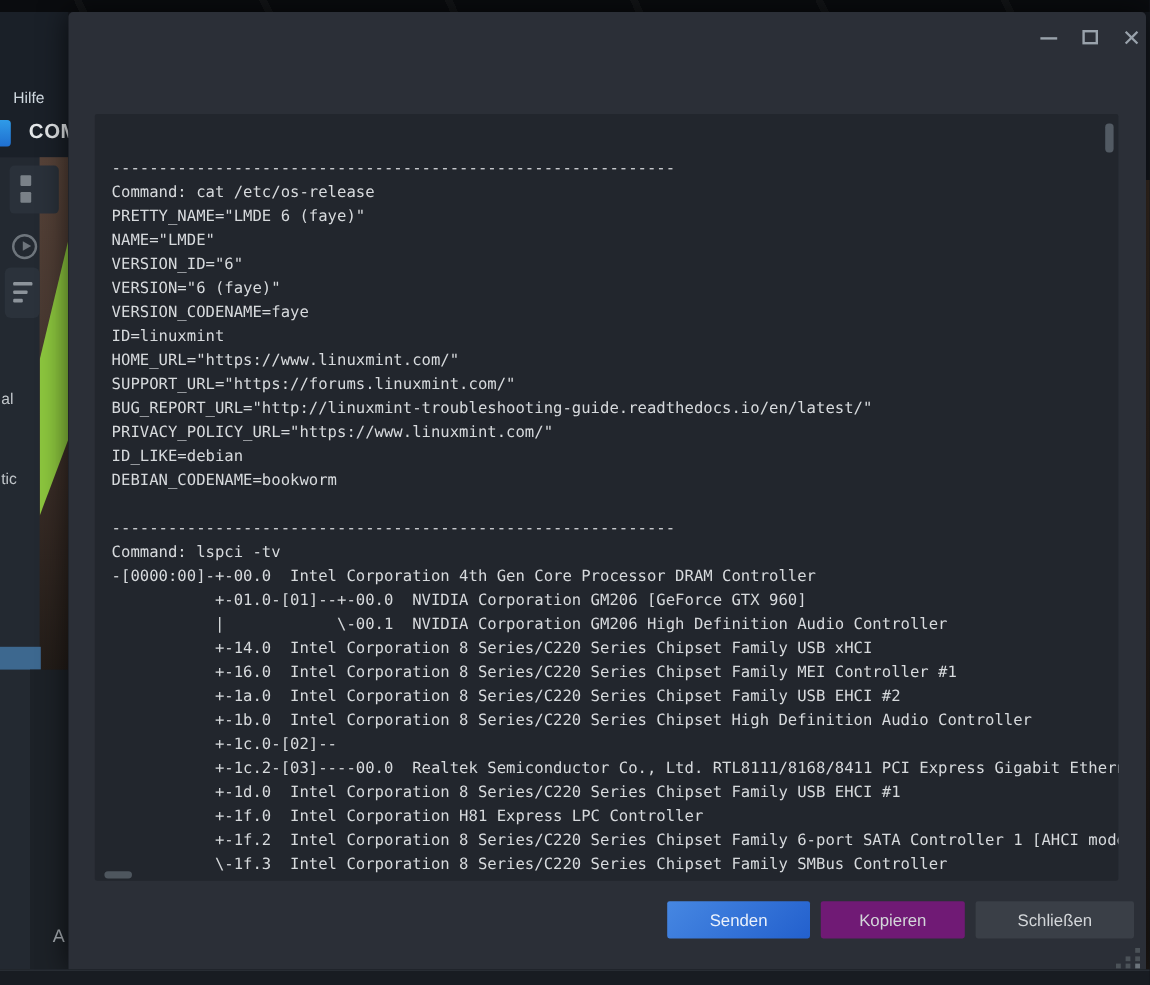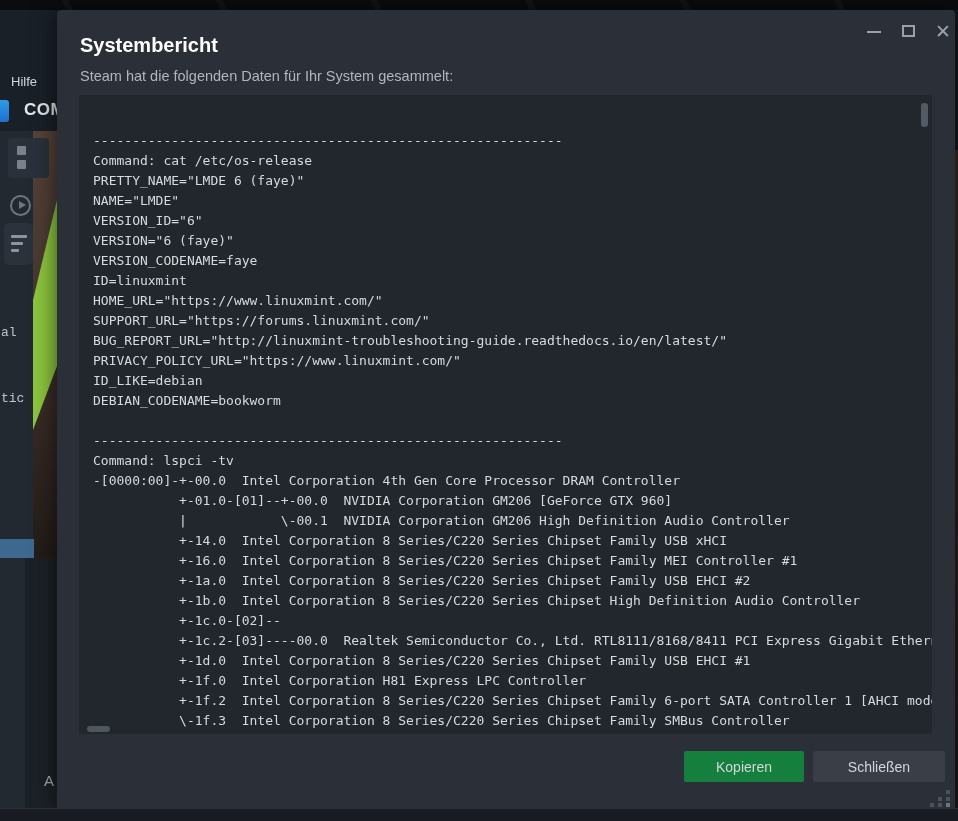--- a/index.html
+++ b/index.html
@@ -21,21 +21,21 @@
     background:linear-gradient(180deg,#564238 0%, #4a3a32 30%, #3a2d27 60%, #221c18 100%); }
   #artwork-green { position:absolute; left:0; top:0; width:24px; height:430px; background:#8cc63e;
     clip-path:polygon(0 169px, 24px 69px, 24px 235px, 0 299px); }
   #icon-grid-btn { left:8px; top:138px; width:41px; height:40px; background:#2a313a; border-radius:4px; }
   .grid-sq { position:absolute; width:9px; height:9px; background:#7a8188; border-radius:1px; }
   #icon-play { left:10px; top:195px; width:21px; height:21px; border:2px solid #6e757c; border-radius:50%; }
   #icon-play-tri { position:absolute; left:7px; top:4px; width:0; height:0;
     border-left:7px solid #6e757c; border-top:4.5px solid transparent; border-bottom:4.5px solid transparent; }
   #icon-filter-btn { left:4px; top:223px; width:29px; height:42px; background:#2b323b; border-radius:5px; }
   .fline { position:absolute; left:7px; height:3px; background:#8d949b; border-radius:1px; }
-  .side-label { color:#c0c5c9; font-size:13px; left:1px;font-family:Liberation Mono, monospace; }
+  .side-label { color:#c0c5c9; font-size:13px; left:1px; }
   #blue-rect { left:0; top:539px; width:34px; height:19px; background:#3d688f; }
   #dark-col { left:25px; top:558px; width:32px; height:250px; background:#1c2127; }
   #footer-a { left:44px; top:772px; font-size:15px; color:#a7adb2; }
   #bg-bottom { left:0; top:808px; width:958px; height:13px; background:#181c22; border-top:1px solid #2c3139; }
   #bg-right-sliver { left:955px; top:150px; width:3px; height:658px;
     background:linear-gradient(180deg,#3a2d23,#2a211b 60%,#1d1815); }
 
   
   #dialog { left:57px; top:10px; width:898px; height:798px; background:#2b2f37;
     border-radius:4px 4px 0 0; box-shadow:0 0 24px rgba(0,0,0,0.65); }
@@ -56,21 +56,21 @@
   #btn-close-x { left:878px; }
   #min-glyph { position:absolute; left:2px; top:9px; width:14px; height:2px; background:#99a2ab; }
   #max-glyph { position:absolute; left:2px; top:3px; width:13px; height:12px; border:2px solid #99a2ab; }
   #x-glyph { position:absolute; left:0; top:-2px; font-size:19px; color:#99a2ab; font-weight:normal; }
 
   
   .btn { top:741px; height:31px; border:none; border-radius:2px; font-size:14px;
     font-family:"Liberation Sans",sans-serif; cursor:pointer; }
   #btn-send { left:499px; width:119px; color:#eaf1fb;
     background:linear-gradient(135deg,#4687e2 0%, #2360cd 100%); }
-  #btn-copy { left:627px; width:120px; color:#d3d6d9; background:#15803d; }
+  #btn-copy { left:627px; width:120px; color:#d3d6d9; background:#701a75; }
   #btn-close { left:756px; width:132px; color:#d3d6d9; background:#3a3f47; }
 
   
   #resize-grip { left:873px; top:780px; width:23px; height:17px; cursor:nwse-resize; }
   .grip-dot { position:absolute; width:4px; height:4px; background:#4b5258; }
   .grip-dot.bright { background:#6c747c; }
 </style>
 </head>
 <body>
 
@@ -108,22 +108,20 @@
   <div class="abs winctl" id="btn-minimize">
     <span id="min-glyph"></span>
   </div>
   <div class="abs winctl" id="btn-maximize">
     <span id="max-glyph"></span>
   </div>
   <div class="abs winctl" id="btn-close-x">
     <span id="x-glyph">✕</span>
   </div>
 
-  <div class="abs" id="dlg-title">Systembericht</div>
-  <div class="abs" id="dlg-subtitle">Steam hat die folgenden Daten für Ihr System gesammelt:</div>
 
   <div class="abs" id="report-box">
     <div id="report-text">
 ------------------------------------------------------------
 Command: cat /etc/os-release
 PRETTY_NAME="LMDE 6 (faye)"
 NAME="LMDE"
 VERSION_ID="6"
 VERSION="6 (faye)"
 VERSION_CODENAME=faye
@@ -147,20 +145,21 @@
            +-1c.0-[02]--
            +-1c.2-[03]----00.0  Realtek Semiconductor Co., Ltd. RTL8111/8168/8411 PCI Express Gigabit Ethernet Controller
            +-1d.0  Intel Corporation 8 Series/C220 Series Chipset Family USB EHCI #1
            +-1f.0  Intel Corporation H81 Express LPC Controller
            +-1f.2  Intel Corporation 8 Series/C220 Series Chipset Family 6-port SATA Controller 1 [AHCI mode]
            \-1f.3  Intel Corporation 8 Series/C220 Series Chipset Family SMBus Controller</div>
     <div id="vscroll-thumb"></div>
     <div id="hscroll-thumb"></div>
   </div>
 
+  <button class="abs btn" id="btn-send">Senden</button>
   <button class="abs btn" id="btn-copy">Kopieren</button>
   <button class="abs btn" id="btn-close">Schließen</button>
 
   <div class="abs" id="resize-grip">
     <span class="grip-dot" style="left:16px; top:0;"></span>
     <span class="grip-dot" style="left:8px; top:7px;"></span>
     <span class="grip-dot" style="left:16px; top:7px;"></span>
     <span class="grip-dot" style="left:0; top:13px;"></span>
     <span class="grip-dot" style="left:8px; top:13px;"></span>
     <span class="grip-dot bright" style="left:16px; top:13px;"></span>

